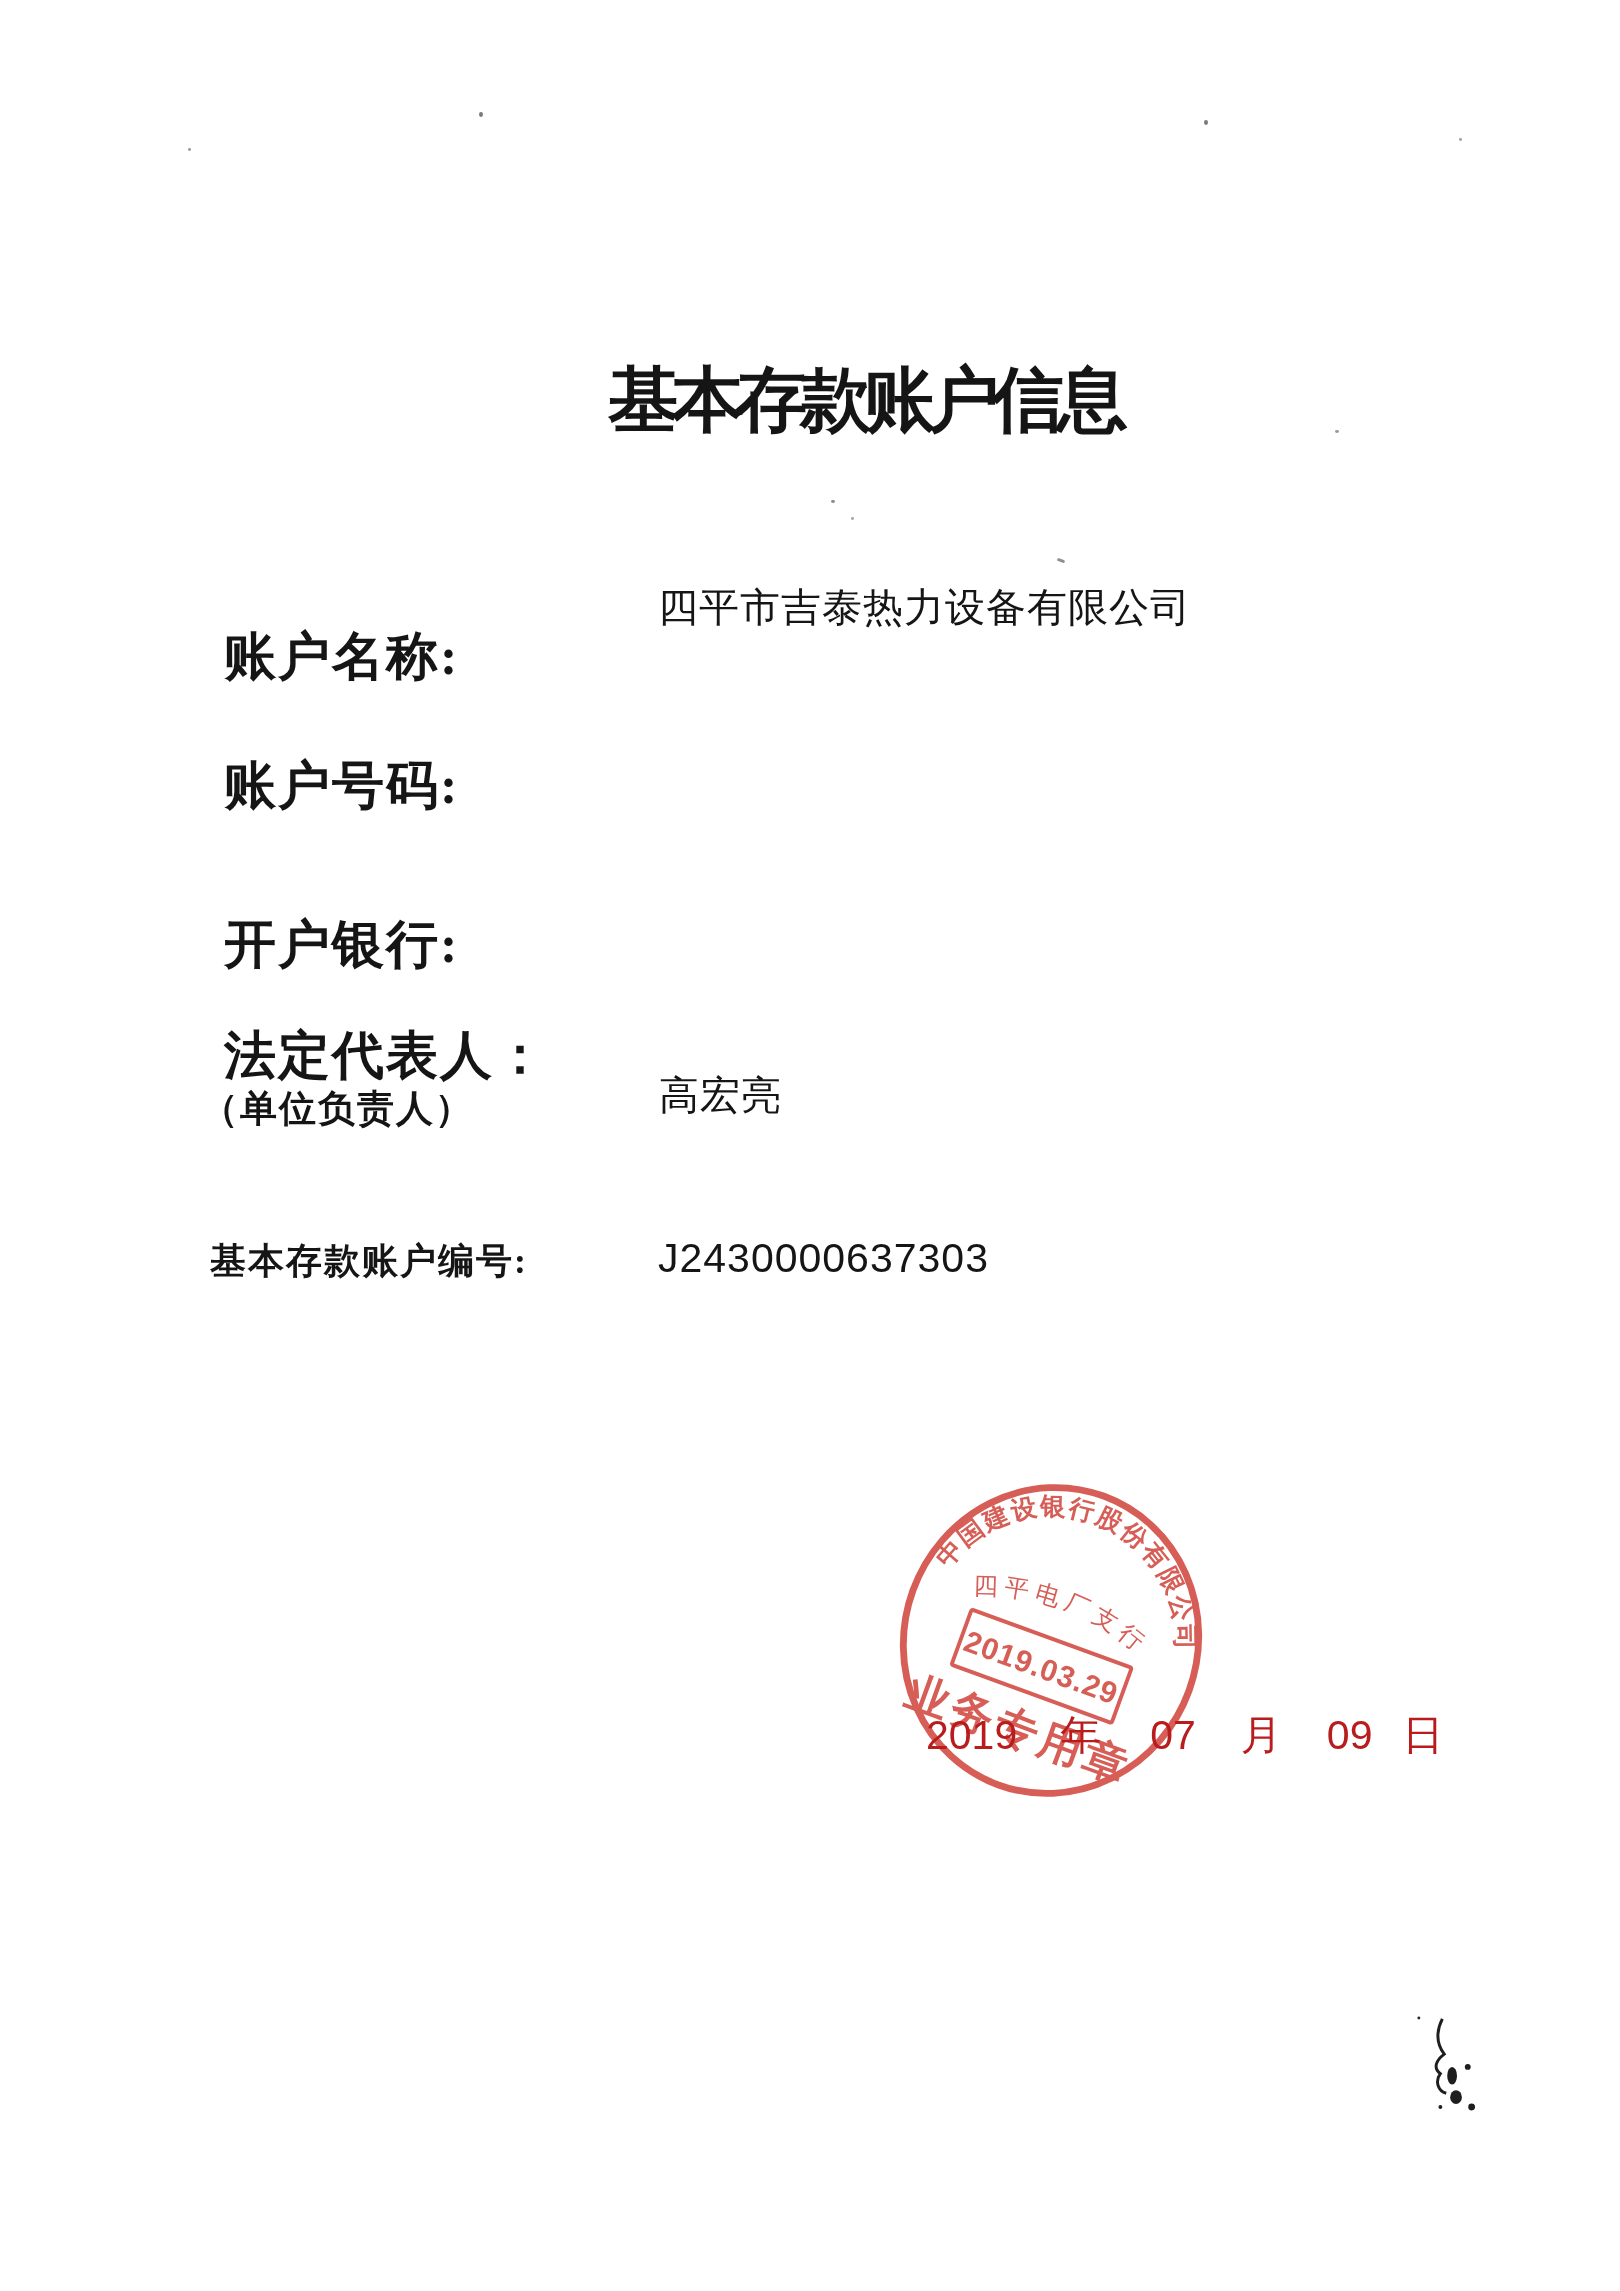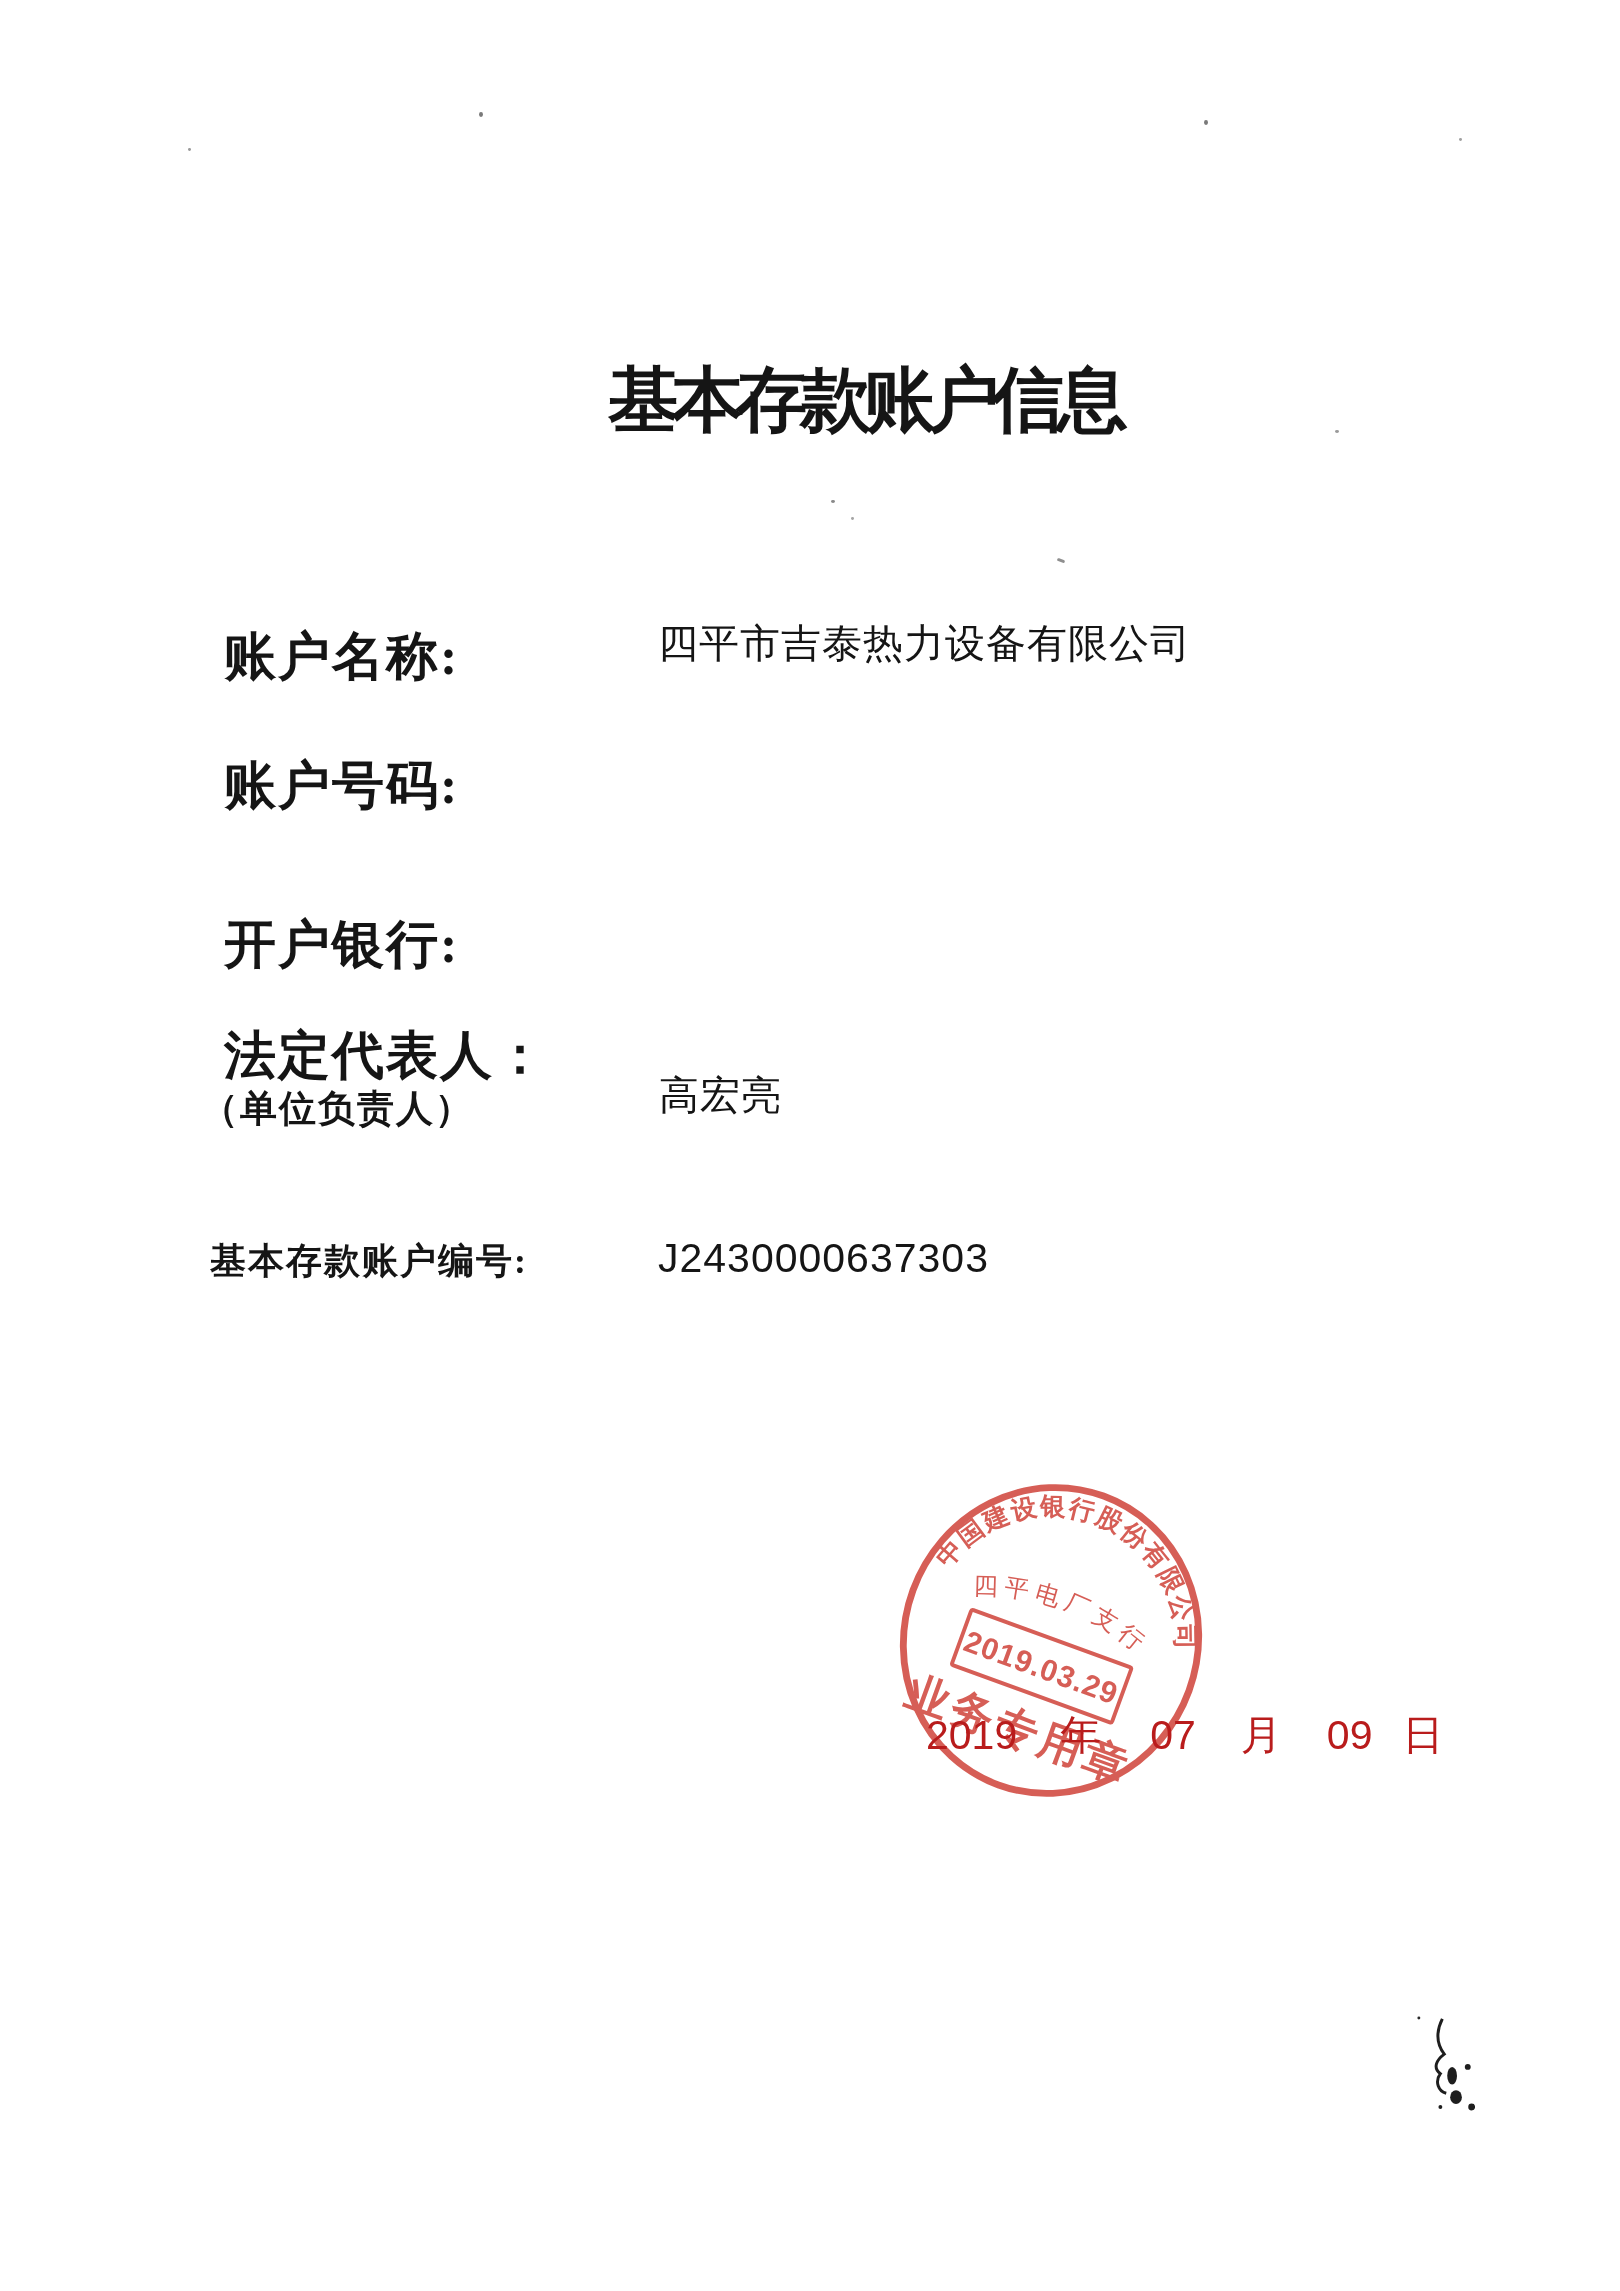--- a/index.html
+++ b/index.html
@@ -79,21 +79,21 @@
   }
 </style>
 </head>
 <body>
 
 <div class="page">
 
   <h1 class="title">基本存款账户信息</h1>
 
   <span class="lbl" style="left:224px;top:631px;">账户名称:</span>
-  <span class="val" style="left:658px;top:624px;">四平市吉泰热力设备有限公司</span>
+  <span class="val" style="left:658px;top:588px;">四平市吉泰热力设备有限公司</span>
 
   <span class="lbl" style="left:224px;top:760px;">账户号码:</span>
 
   <span class="lbl" style="left:224px;top:919px;">开户银行:</span>
 
   <span class="lbl" style="left:224px;top:1030px;">法定代表人：</span>
   <span class="lbl" style="left:201px;top:1090px;font-size:37px;">（单位负责人）</span>
   <span class="val" style="left:659px;top:1076px;">高宏亮</span>
 
   <span class="lbl" style="left:210px;top:1243px;font-size:36px;">基本存款账户编号:</span>

